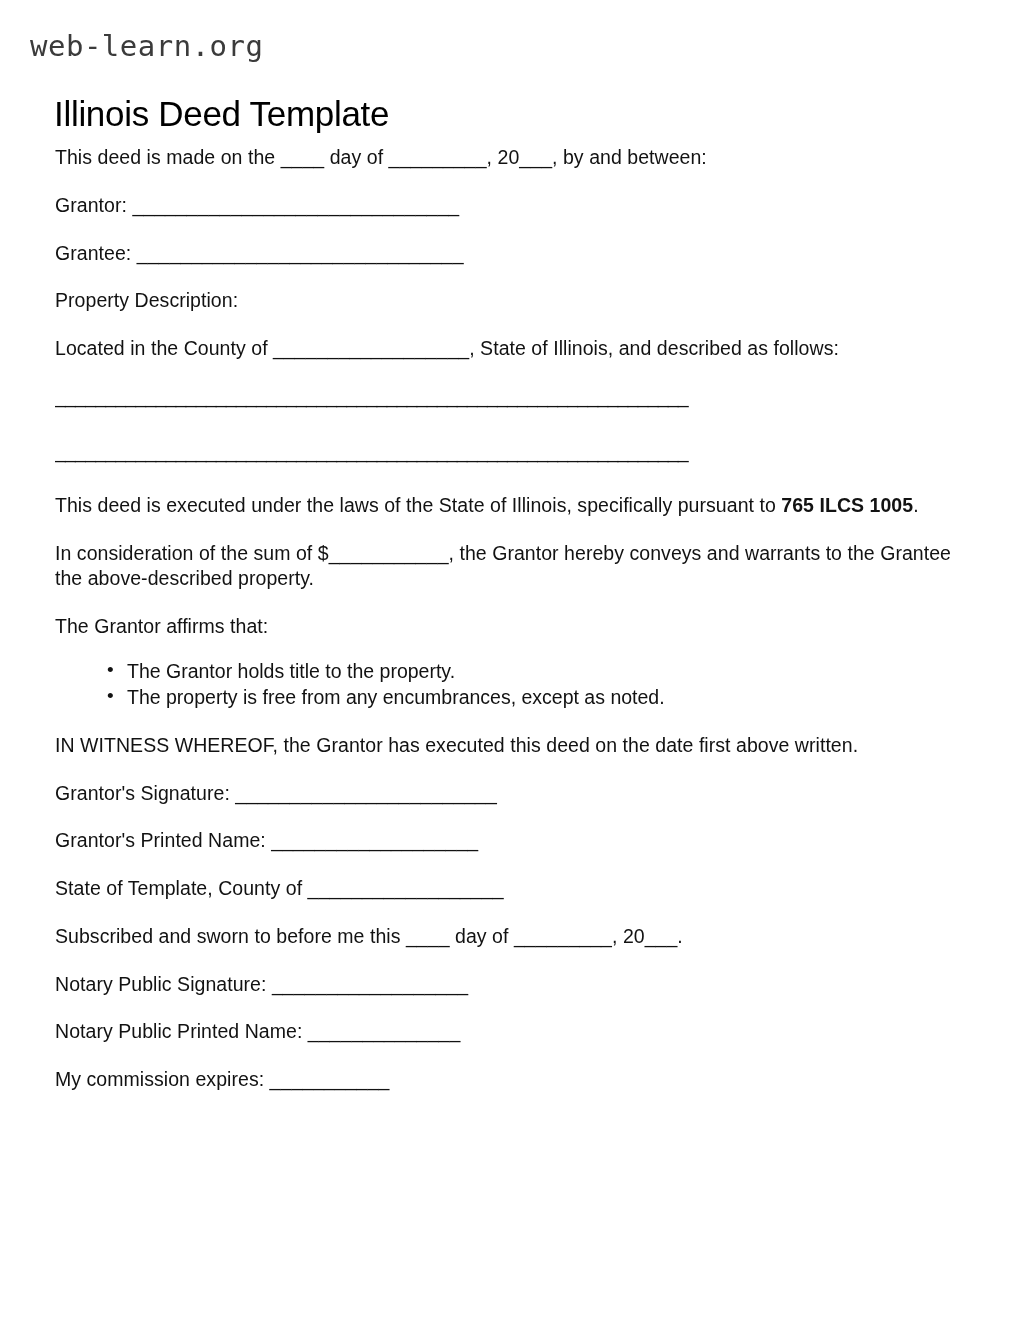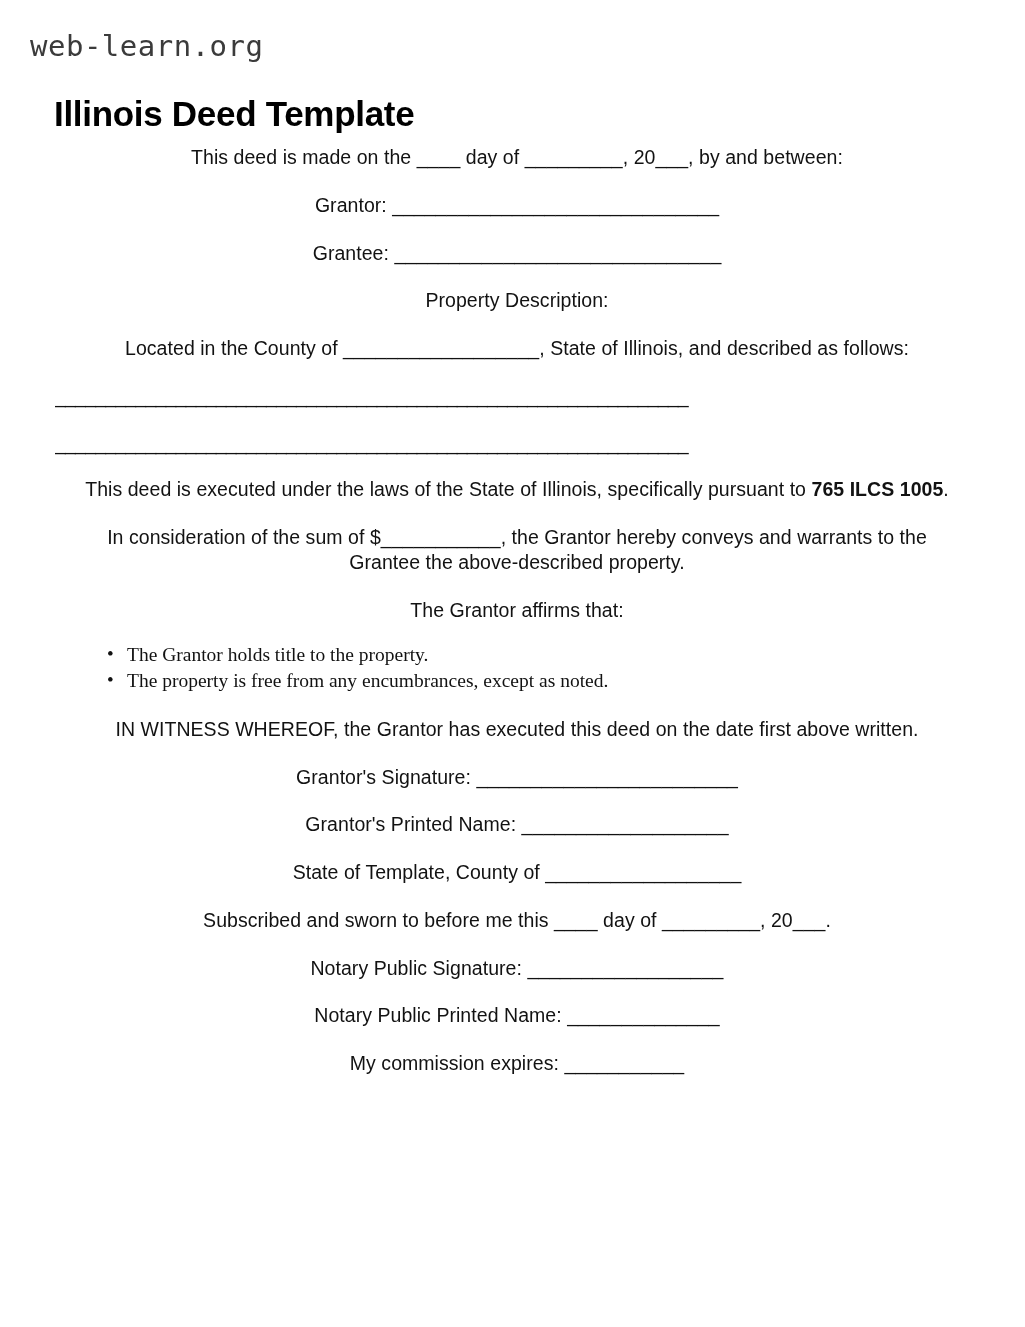--- a/index.html
+++ b/index.html
@@ -34,76 +34,74 @@
     letter-spacing: 0.5px;
     color: #3b3b3b;
     line-height: 1;
     white-space: nowrap;
   }
   .doc-title {
     position: absolute;
     left: 54px;
     top: 73px;
     font-size: 35px;
-    font-weight: bold;
+    font-weight: normal;
     letter-spacing: -0.3px;
     line-height: 1.05;
     color: #000000;
     white-space: nowrap;
   }
 
   
   .content {
     position: absolute;
     left: 55px;
     top: 145px;
     width: 908px;
   }
   .para {
     font-size: 19.5px;
     line-height: 1.27;
-    margin: 0 0 23px 16px;
+    margin: 0 0 23px 0;
     color: #121212;
     letter-spacing: 0.05px;
-    text-align: center;
   }
   .para.bold {
     font-weight: normal;
   }
   .para.tight {
     margin-bottom: 21px;
   }
   .para b {
     font-weight: bold;
   }
   .rule-line {
     font-size: 19.5px;
     line-height: 1.27;
-    margin: 0 0 22px 0;
+    margin: 0 0 30px 0;
     letter-spacing: -0.8px;
     color: #121212;
     white-space: nowrap;
     overflow: hidden;
   }
   .rule-line.first {
     margin-top: 16px;
   }
   ul.affirm-list {
     margin: 0 0 23px 0;
     padding: 0 0 0 52px;
     list-style: none;
   }
   ul.affirm-list li {
     font-size: 19.5px;
     line-height: 1.27;
     color: #121212;
     position: relative;
     padding-left: 20px;
     margin: 0 0 1px 0;
-    font-family: Liberation Serif, serif;
   }
   ul.affirm-list li:before {
     content: "\2022";
     position: absolute;
     left: 0;
     top: -1px;
     font-size: 19px;
     line-height: 1.27;
   }
 </style>

